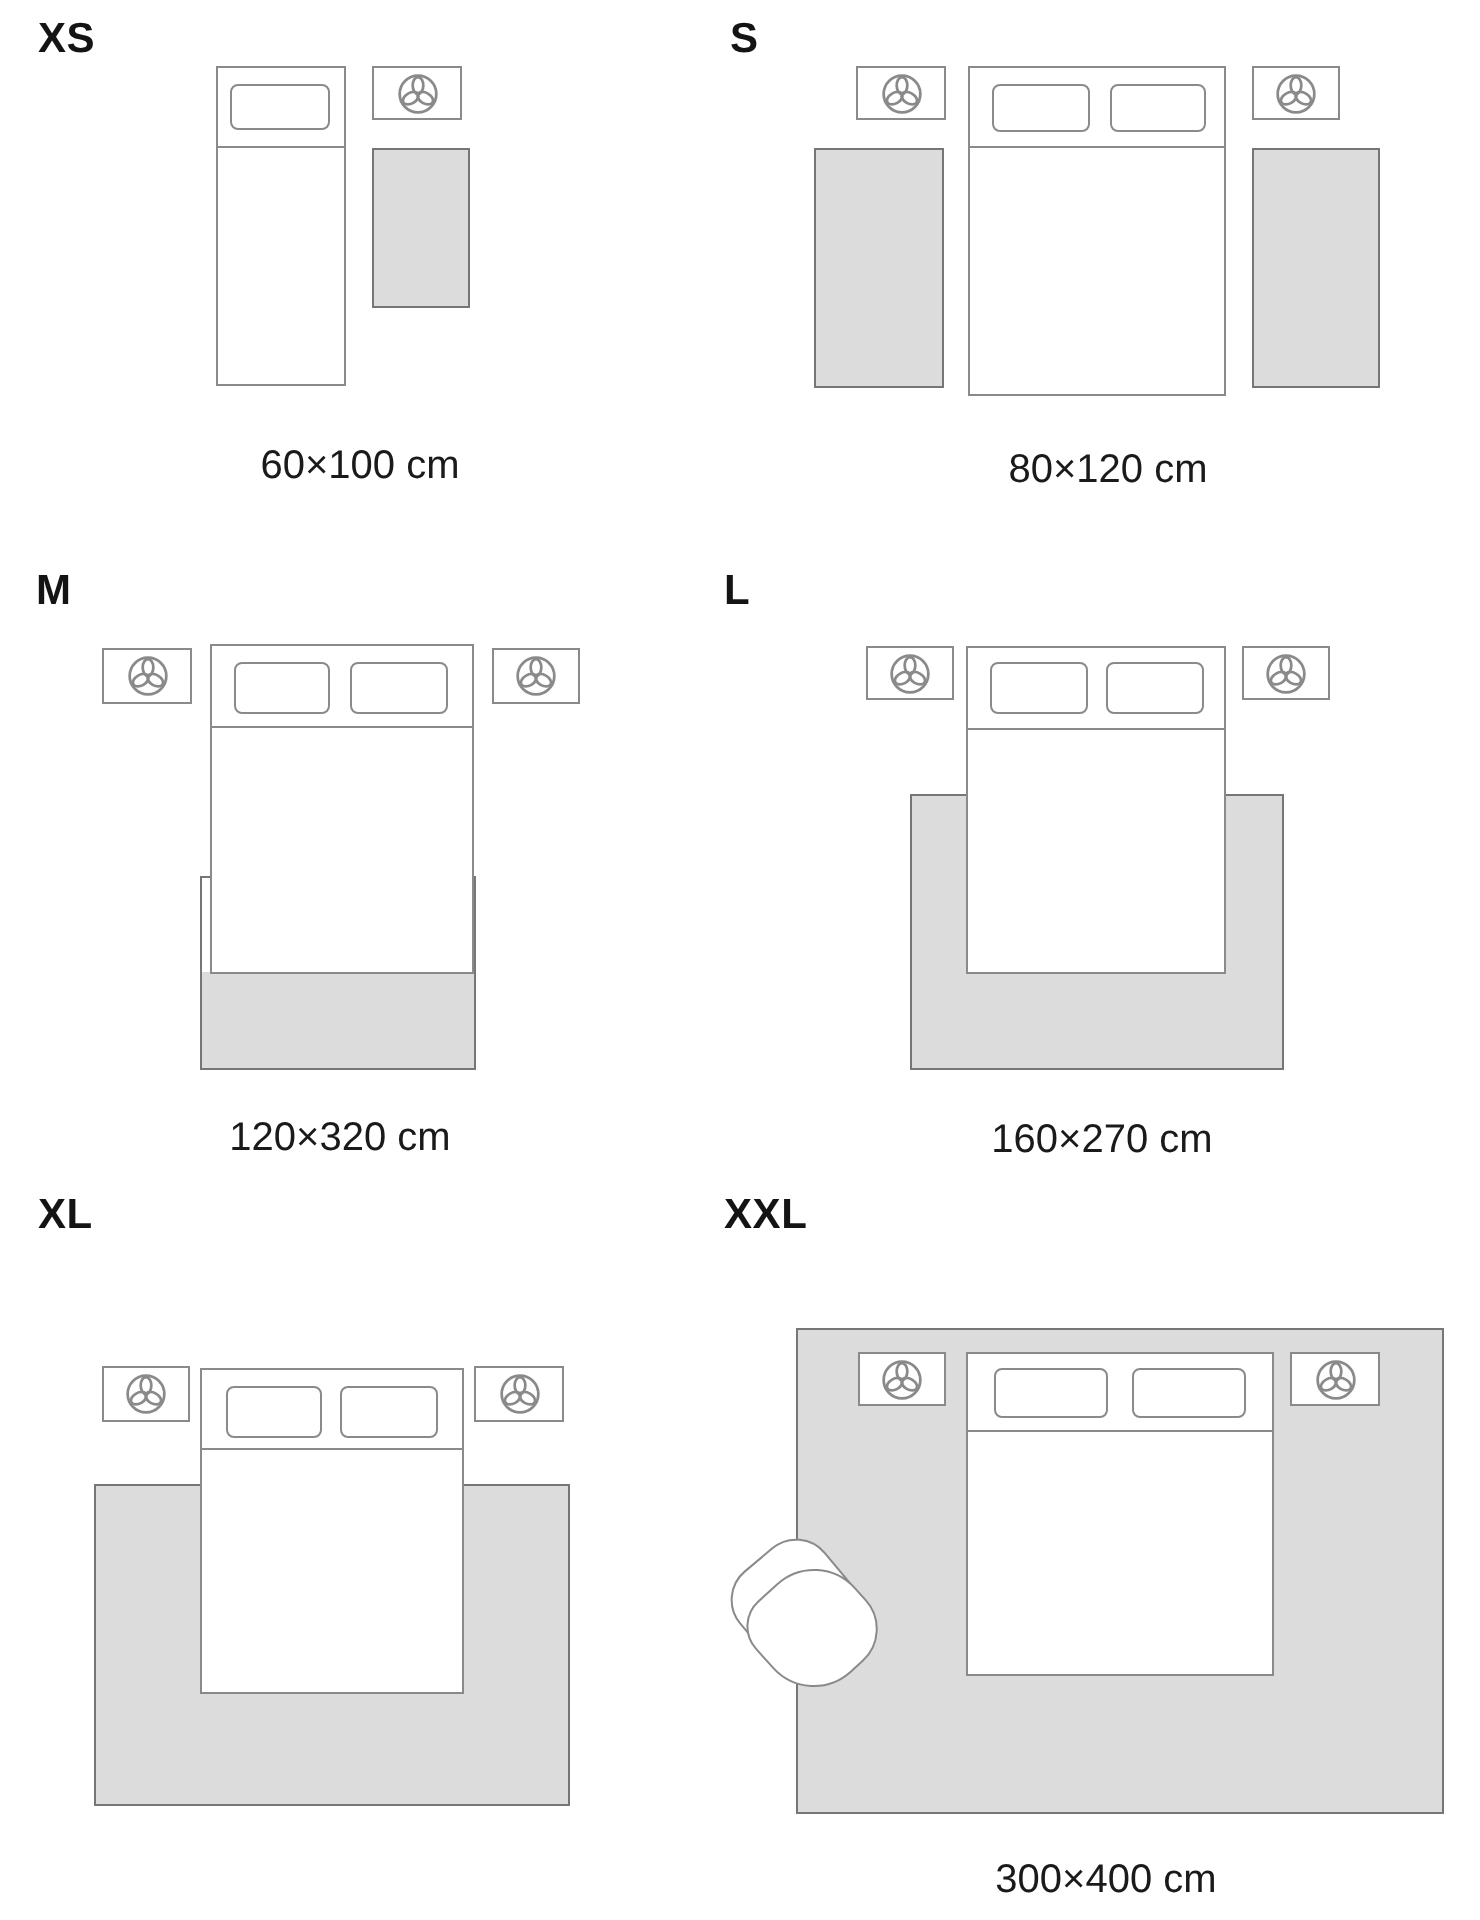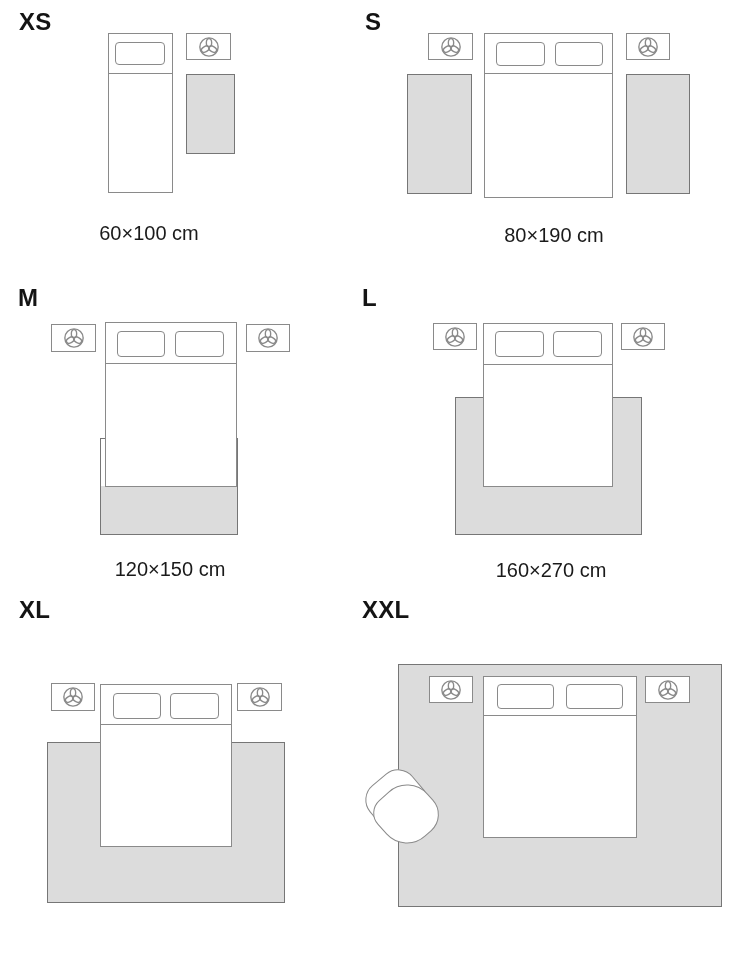--- a/index.html
+++ b/index.html
@@ -1,21 +1,21 @@
 <!DOCTYPE html>
 <html><head>
 <meta charset="utf-8">
 <style>
   html,body{margin:0;padding:0;background:#fff;}
   .canvas{
     position:relative;width:740px;height:960px;background:#ffffff;
     font-family:"Liberation Sans",sans-serif;overflow:hidden;
   }
   .size-label{
-    position:absolute;font-weight:700;font-size:24px;color:#141414;letter-spacing:.3px;
+    position:absolute;font-weight:700;font-size:21px;color:#141414;letter-spacing:.3px;
   }
   .dim-label{
     position:absolute;font-size:20px;color:#1a1a1a;width:200px;text-align:center;
   }
   .rug{
     position:absolute;background:#dcdcdc;border:1.5px solid #767676;
     box-sizing:border-box;z-index:1;
   }
   .rug-under{background:#ffffff;}
   .rug-exposed{
@@ -58,21 +58,21 @@
 
   <div class="furn nightstand" style="left:186px;top:33px;width:45px;height:27px">
     <svg class="plant" viewBox="-12 -12 24 24" width="22" height="22">
       <circle r="10"></circle>
         <ellipse cx="0" cy="-4.6" rx="2.9" ry="4.6"></ellipse>
       <ellipse cx="0" cy="-4.6" rx="2.9" ry="4.6" transform="rotate(120)"></ellipse>
       <ellipse cx="0" cy="-4.6" rx="2.9" ry="4.6" transform="rotate(240)"></ellipse>
     </svg>
   </div>
 
-  <div class="dim-label" style="left:49px;top:222px">60×100 cm</div>
+  <div class="dim-label" style="left:80px;top:222px">60×100 cm</div>
 
   <div class="size-label" style="left:365px;top:8px">S</div>
 
   <div class="rug" style="left:407px;top:74px;width:65px;height:120px"></div>
   <div class="rug" style="left:626px;top:74px;width:64px;height:120px"></div>
 
   <div class="furn nightstand" style="left:428px;top:33px;width:45px;height:27px">
     <svg class="plant" viewBox="-12 -12 24 24" width="22" height="22">
       <circle r="10"></circle>
         <ellipse cx="0" cy="-4.6" rx="2.9" ry="4.6"></ellipse>
@@ -90,21 +90,21 @@
 
   <div class="furn nightstand" style="left:626px;top:33px;width:44px;height:27px">
     <svg class="plant" viewBox="-12 -12 24 24" width="22" height="22">
       <circle r="10"></circle>
         <ellipse cx="0" cy="-4.6" rx="2.9" ry="4.6"></ellipse>
       <ellipse cx="0" cy="-4.6" rx="2.9" ry="4.6" transform="rotate(120)"></ellipse>
       <ellipse cx="0" cy="-4.6" rx="2.9" ry="4.6" transform="rotate(240)"></ellipse>
     </svg>
   </div>
 
-  <div class="dim-label" style="left:454px;top:224px">80×190 cm</div>
+  <div class="dim-label" style="left:454px;top:224px">80×120 cm</div>
 
   <div class="size-label" style="left:18px;top:284px">M</div>
 
   <div class="rug rug-under" style="left:100px;top:438px;width:138px;height:97px">
     <div class="rug-exposed" style="top:47px"></div>
   </div>
 
   <div class="furn nightstand" style="left:51px;top:324px;width:45px;height:28px">
     <svg class="plant" viewBox="-12 -12 24 24" width="22" height="22">
       <circle r="10"></circle>
@@ -123,21 +123,21 @@
 
   <div class="furn nightstand" style="left:246px;top:324px;width:44px;height:28px">
     <svg class="plant" viewBox="-12 -12 24 24" width="22" height="22">
       <circle r="10"></circle>
         <ellipse cx="0" cy="-4.6" rx="2.9" ry="4.6"></ellipse>
       <ellipse cx="0" cy="-4.6" rx="2.9" ry="4.6" transform="rotate(120)"></ellipse>
       <ellipse cx="0" cy="-4.6" rx="2.9" ry="4.6" transform="rotate(240)"></ellipse>
     </svg>
   </div>
 
-  <div class="dim-label" style="left:70px;top:558px">120×150 cm</div>
+  <div class="dim-label" style="left:70px;top:558px">120×320 cm</div>
 
   <div class="size-label" style="left:362px;top:284px">L</div>
 
   <div class="rug" style="left:455px;top:397px;width:187px;height:138px"></div>
 
   <div class="furn nightstand" style="left:433px;top:323px;width:44px;height:27px">
     <svg class="plant" viewBox="-12 -12 24 24" width="22" height="22">
       <circle r="10"></circle>
         <ellipse cx="0" cy="-4.6" rx="2.9" ry="4.6"></ellipse>
       <ellipse cx="0" cy="-4.6" rx="2.9" ry="4.6" transform="rotate(120)"></ellipse>
@@ -218,14 +218,15 @@
       <circle r="10"></circle>
         <ellipse cx="0" cy="-4.6" rx="2.9" ry="4.6"></ellipse>
       <ellipse cx="0" cy="-4.6" rx="2.9" ry="4.6" transform="rotate(120)"></ellipse>
       <ellipse cx="0" cy="-4.6" rx="2.9" ry="4.6" transform="rotate(240)"></ellipse>
     </svg>
   </div>
 
   <div class="chair-part chair-back" style="left:369px;top:773px;width:56px;height:56px"></div>
   <div class="chair-part chair-seat" style="left:378px;top:785px;width:58px;height:58px"></div>
 
+  <div class="dim-label" style="left:453px;top:929px">300×400 cm</div>
 
 </div>
 
 </body></html>

